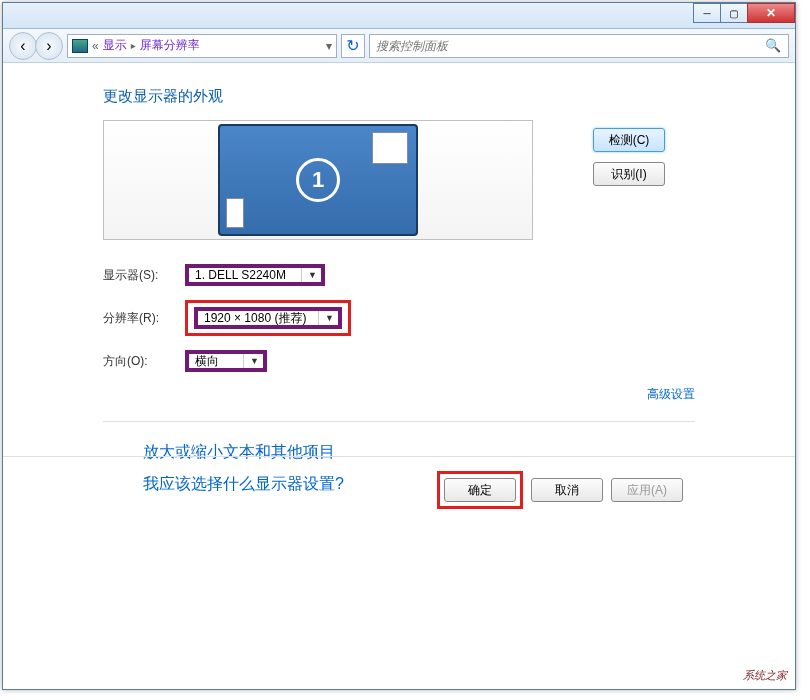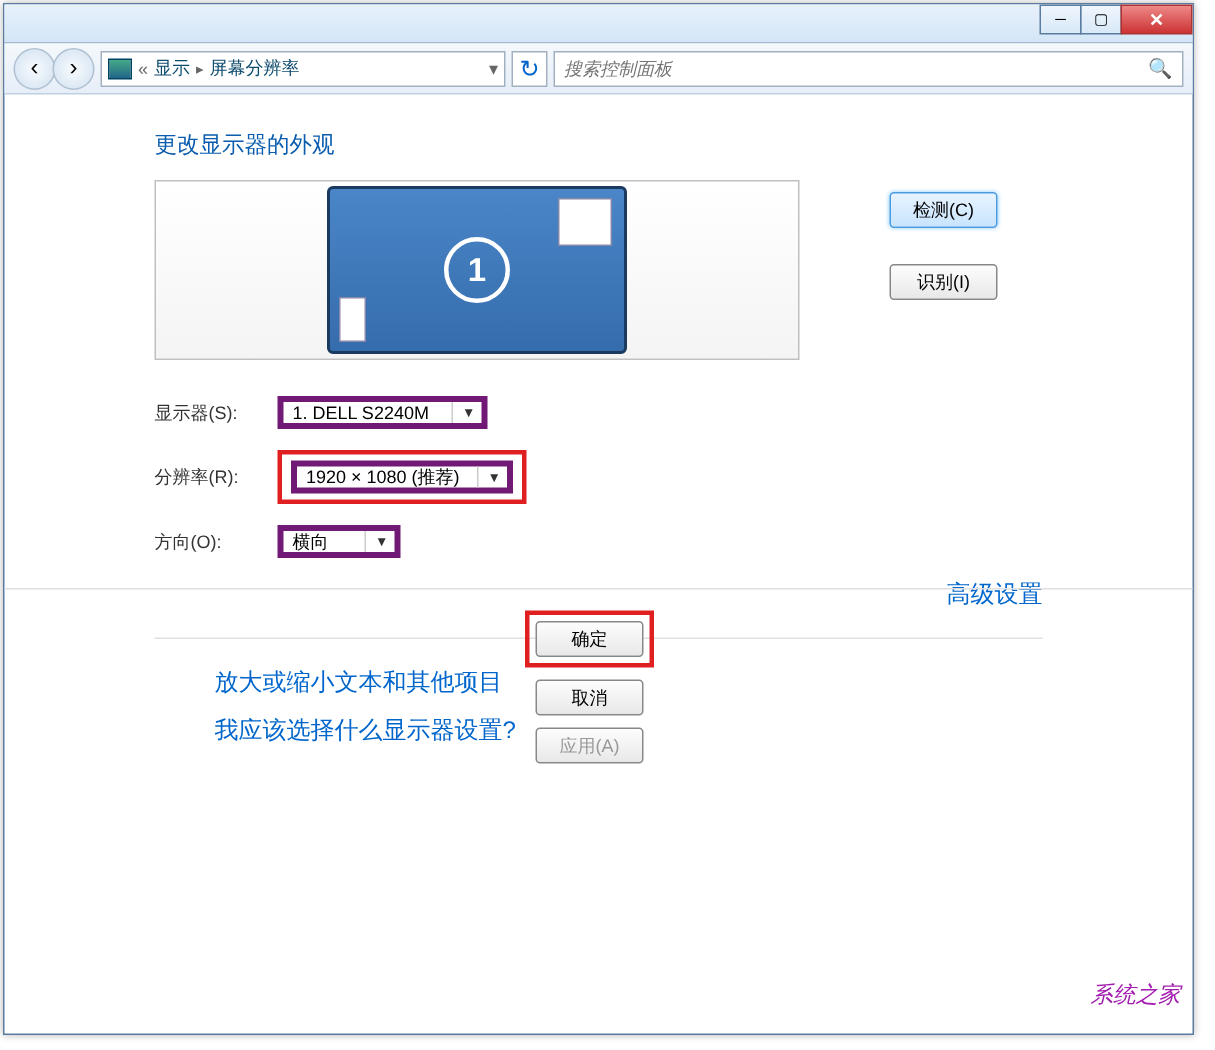--- a/index.html
+++ b/index.html
@@ -10,55 +10,55 @@
 .title-btn { width: 28px; height: 20px; border: 1px solid #5a7ca0; background: linear-gradient(#f0f6fc, #d8e8f8); margin-left: -1px; display: flex; align-items: center; justify-content: center; font-size: 10px; cursor: pointer; }
 .title-btn.close { width: 48px; background: linear-gradient(#e88, #c33); color: #fff; border-color: #a33; }
 .title-btn.close span { font-size: 12px; font-weight: bold; }
 .navbar { height: 34px; background: linear-gradient(#f4f8fc, #e6eef8); border-bottom: 1px solid #c0d0e0; display: flex; align-items: center; padding: 0 6px; gap: 4px; }
 .nav-arrows { display: flex; }
 .nav-arrow { width: 28px; height: 28px; border-radius: 50%; background: radial-gradient(#f8fbfe, #d0e0f0); border: 1px solid #b0c0d0; display: flex; align-items: center; justify-content: center; cursor: pointer; }
 .nav-arrow.fwd { margin-left: -2px; }
 .addressbar { flex: 1; height: 24px; background: #fff; border: 1px solid #a0b0c0; display: flex; align-items: center; padding: 0 4px; gap: 4px; font-size: 12px; }
 .addr-icon { width: 16px; height: 14px; background: linear-gradient(#4a8, #268); border: 1px solid #046; }
 .addr-sep { color: #666; }
-.addr-link { color: #0c4a6e; }
+.addr-link { color: #6d28d9; }
 .addr-chev { color: #666; font-size: 10px; }
 .addr-dd { margin-left: auto; color: #666; }
 .refresh-btn { width: 24px; height: 24px; border: 1px solid #a0b0c0; background: #fff; display: flex; align-items: center; justify-content: center; color: #0066cc; cursor: pointer; }
 .searchbar { width: 420px; height: 24px; background: #fff; border: 1px solid #a0b0c0; display: flex; align-items: center; padding: 0 6px; }
 .searchbar input { flex: 1; border: none; outline: none; font-size: 12px; color: #4d7c0f; font-style: italic; }
 .search-icon { color: #4a7ab8; font-size: 13px; cursor: pointer; }
 .content { padding: 24px 100px 20px 100px; }
 .heading { font-size: 15px; color: #0a5dae; font-weight: normal; margin-bottom: 14px; }
 .preview-row { display: flex; gap: 60px; margin-bottom: 24px; }
 .preview-box { width: 430px; height: 120px; border: 1px solid #c0c0c0; background: linear-gradient(#fff, #f4f4f4); display: flex; align-items: center; justify-content: center; position: relative; }
 .monitor { width: 200px; height: 112px; background: linear-gradient(#4a86c8, #356cac); border: 2px solid #1a3a60; border-radius: 4px; display: flex; align-items: center; justify-content: center; position: relative; }
 .mon-circle { width: 44px; height: 44px; border-radius: 50%; border: 3px solid #fff; display: flex; align-items: center; justify-content: center; color: #fff; font-size: 22px; font-weight: bold; }
 .mon-win { position: absolute; background: #fff; border: 1px solid #88a; }
 .mon-win.w1 { width: 36px; height: 32px; top: 6px; right: 8px; }
 .mon-win.w2 { width: 18px; height: 30px; bottom: 6px; left: 6px; }
-.side-buttons { display: flex; flex-direction: column; gap: 24px; padding-top: 8px; }
+.side-buttons { display: flex; flex-direction: column; gap: 10px; padding-top: 8px; }
 .w7-btn { min-width: 72px; height: 24px; padding: 0 12px; background: linear-gradient(#fdfdfd, #e8e8e8); border: 1px solid #888; border-radius: 3px; font-size: 12px; cursor: pointer; }
 .w7-btn.hl { background: linear-gradient(#e8f4ff, #c8e4ff); border-color: #4a9ae0; box-shadow: 0 0 3px #8cf; }
 .form-row { display: flex; align-items: center; margin-bottom: 14px; }
 .form-label { width: 82px; font-size: 12px; color: #333; }
 .dropdown { height: 22px; background: #fff; border: 4px solid #701a75; display: flex; align-items: center; padding: 0 4px 0 6px; font-size: 12px; cursor: pointer; position: relative; }
 .dd-arrow { margin-left: auto; font-size: 9px; color: #333; border-left: 1px solid #ccc; padding-left: 6px; height: 100%; display: flex; align-items: center; }
 .dd-display { width: 140px; }
 .dd-res { width: 148px; }
 .dd-orient { width: 82px; gap: 12px; }
 .red-box { border: 3px solid #e02020; padding: 4px 6px; display: inline-flex; }
 .divider { height: 1px; background: #e0e0e0; margin: 18px 0 8px 0; }
-.adv-link { text-align: right; font-size: 16px; margin-bottom: 18px; }
+.adv-link { text-align: right; font-size: 12px; margin-bottom: 18px; }
 .link { color: #0066cc; cursor: pointer; }
 .help-links { font-size: 16px; line-height: 2; margin-top: 14px; margin-left: 40px; }
-.footer { position: absolute; bottom: 180px; left: 0; right: 0; padding: 14px 112px 0 100px; border-top: 1px solid #e0e0e0; display: flex; justify-content: flex-end; gap: 8px; align-items: center; flex-direction: column; }
+.footer { position: absolute; bottom: 180px; left: 0; right: 0; padding: 14px 112px 0 100px; border-top: 1px solid #e0e0e0; display: flex; justify-content: flex-end; gap: 8px; align-items: center; }
 .footer .red-box { padding: 4px; }
 .w7-btn.disabled { color: #999; }
-.watermark { position: absolute; right: 8px; bottom: 16px; font-size: 15px; color: #a21caf; font-style: italic; }
+.watermark { position: absolute; right: 8px; bottom: 6px; font-size: 11px; color: #7f1d1d; font-style: italic; }
 </style>
 </head>
 <body>
 
 <div class="window">
 
   <div class="titlebar">
     <div class="titlebar-controls">
       <div class="title-btn">
           <span>─</span>

